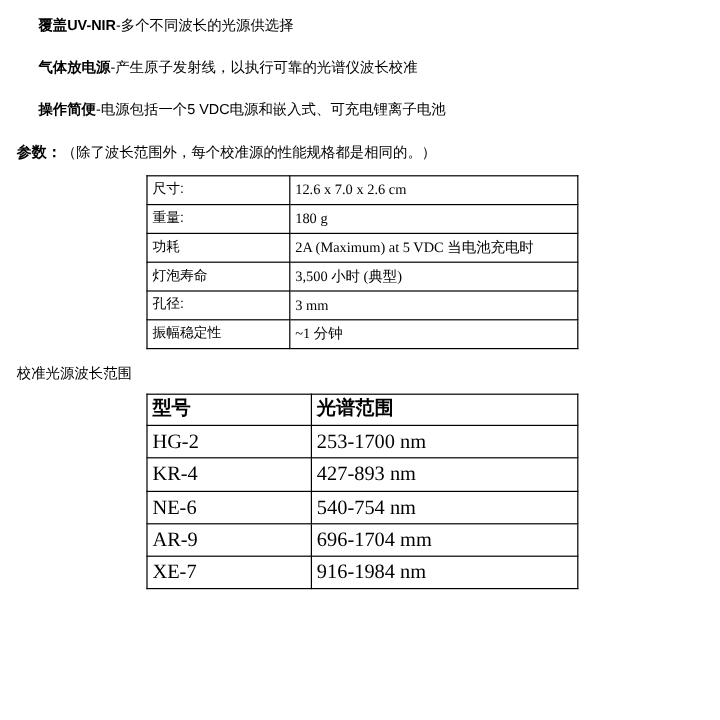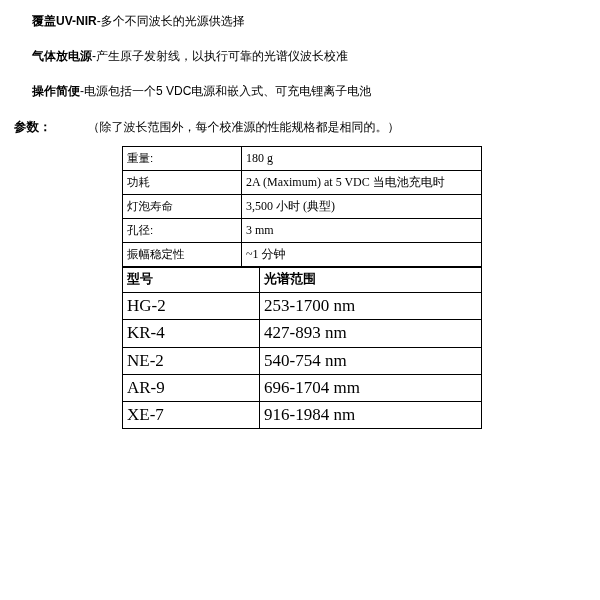--- a/index.html
+++ b/index.html
@@ -46,21 +46,20 @@
   }
   .params-line {
     font-family: "Liberation Sans", "DejaVu Sans", sans-serif;
     font-weight: bold;
     font-size: 12.5px;
     margin: 4px 0 10px 4px;
   }
   .params-note {
     font-weight: normal;
     font-size: 12px;
-    margin-left: 36px;
   }
   table.spec {
     border-collapse: collapse;
     margin-left: 112px;
     width: 360px;
     table-layout: fixed;
   }
   table.spec td {
     border: 1px solid #000000;
     padding: 2px 4px 3px 4px;
@@ -92,21 +91,21 @@
     font-size: 17px;
     line-height: 1.25;
     height: 19px;
     text-align: left;
     vertical-align: middle;
     font-family: "Liberation Serif", "DejaVu Serif", serif;
   }
   table.range th {
     font-family: "Liberation Sans", "DejaVu Sans", sans-serif;
     font-weight: bold;
-    font-size: 13px;
+    font-size: 16px;
   }
   table.range td.model, table.range th.model {
     width: 128px;
   }
 </style>
 </head>
 <body>
 
 <div class="page">
 
@@ -123,20 +122,24 @@
     </div>
   </div>
 
   <div class="params-line">
     <span>参数：</span><span class="params-note">（除了波长范围外，每个校准源的性能规格都是相同的。）</span>
   </div>
 
   <table class="spec">
     <tbody>
       <tr>
+        <td class="label">尺寸:</td>
+        <td>12.6 x 7.0 x 2.6 cm</td>
+      </tr>
+      <tr>
         <td class="label">重量:</td>
         <td>180 g</td>
       </tr>
       <tr>
         <td class="label">功耗</td>
         <td>2A (Maximum) at 5 VDC 当电池充电时</td>
       </tr>
       <tr>
         <td class="label">灯泡寿命</td>
         <td>3,500 小时 (典型)</td>
@@ -145,39 +148,40 @@
         <td class="label">孔径:</td>
         <td>3 mm</td>
       </tr>
       <tr>
         <td class="label">振幅稳定性</td>
         <td>~1 分钟</td>
       </tr>
     </tbody>
   </table>
 
+  <div class="range-title">校准光源波长范围</div>
 
   <table class="range">
     <thead>
       <tr>
         <th class="model">型号</th>
         <th>光谱范围</th>
       </tr>
     </thead>
     <tbody>
       <tr>
         <td class="model">HG-2</td>
         <td>253-1700 nm</td>
       </tr>
       <tr>
         <td class="model">KR-4</td>
         <td>427-893 nm</td>
       </tr>
       <tr>
-        <td class="model">NE-2</td>
+        <td class="model">NE-6</td>
         <td>540-754 nm</td>
       </tr>
       <tr>
         <td class="model">AR-9</td>
         <td>696-1704 mm</td>
       </tr>
       <tr>
         <td class="model">XE-7</td>
         <td>916-1984 nm</td>
       </tr>

